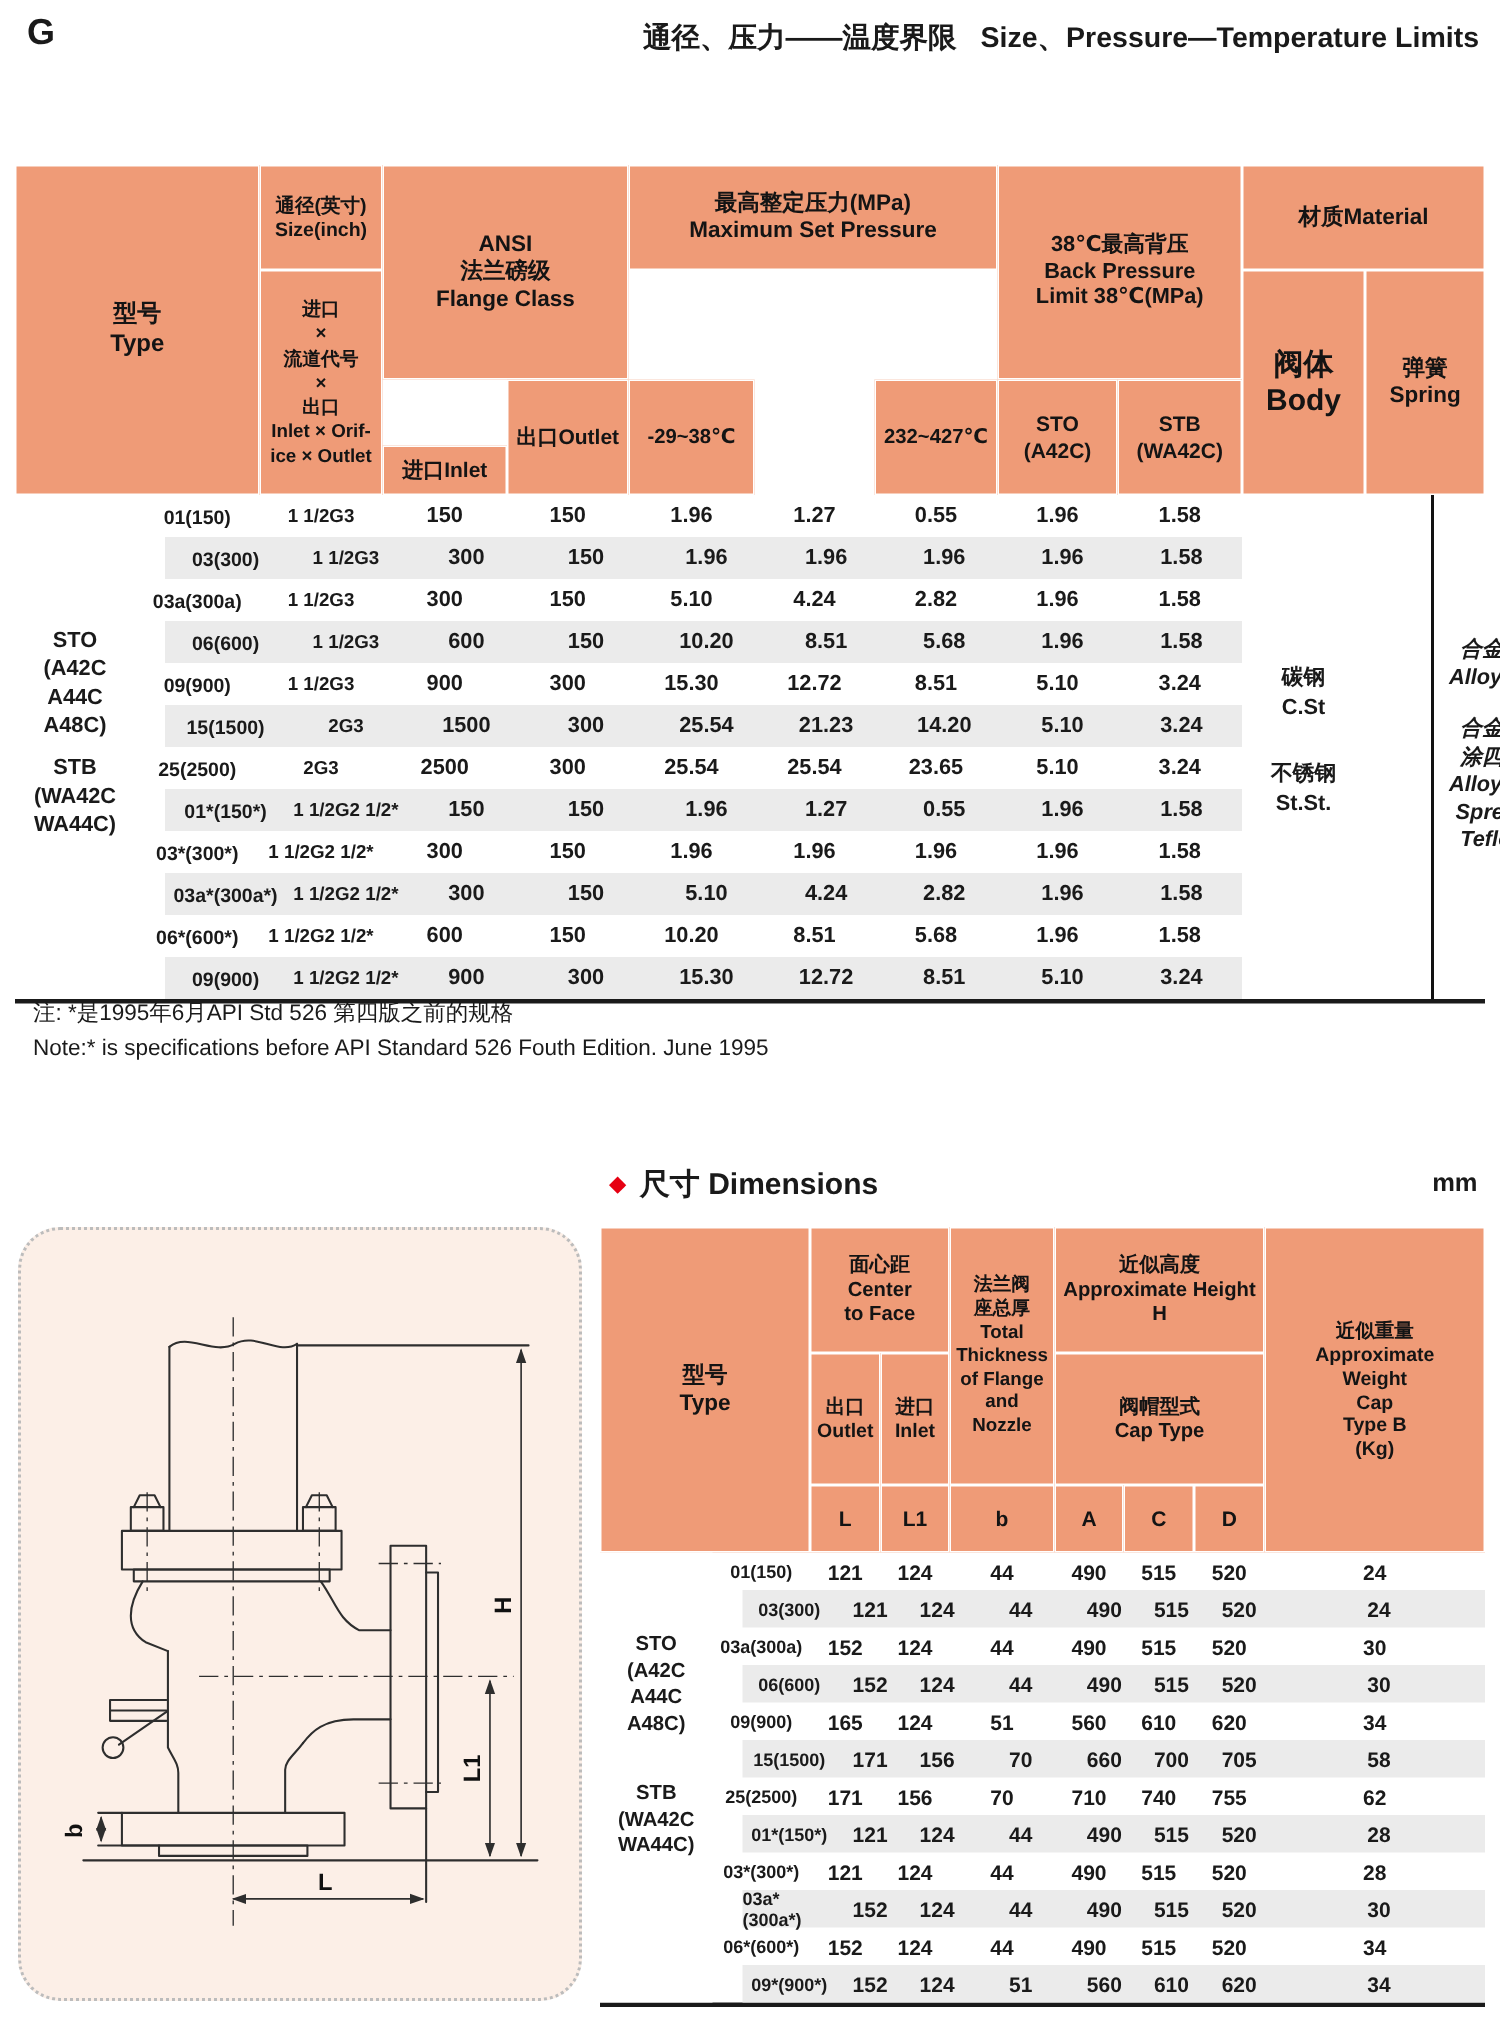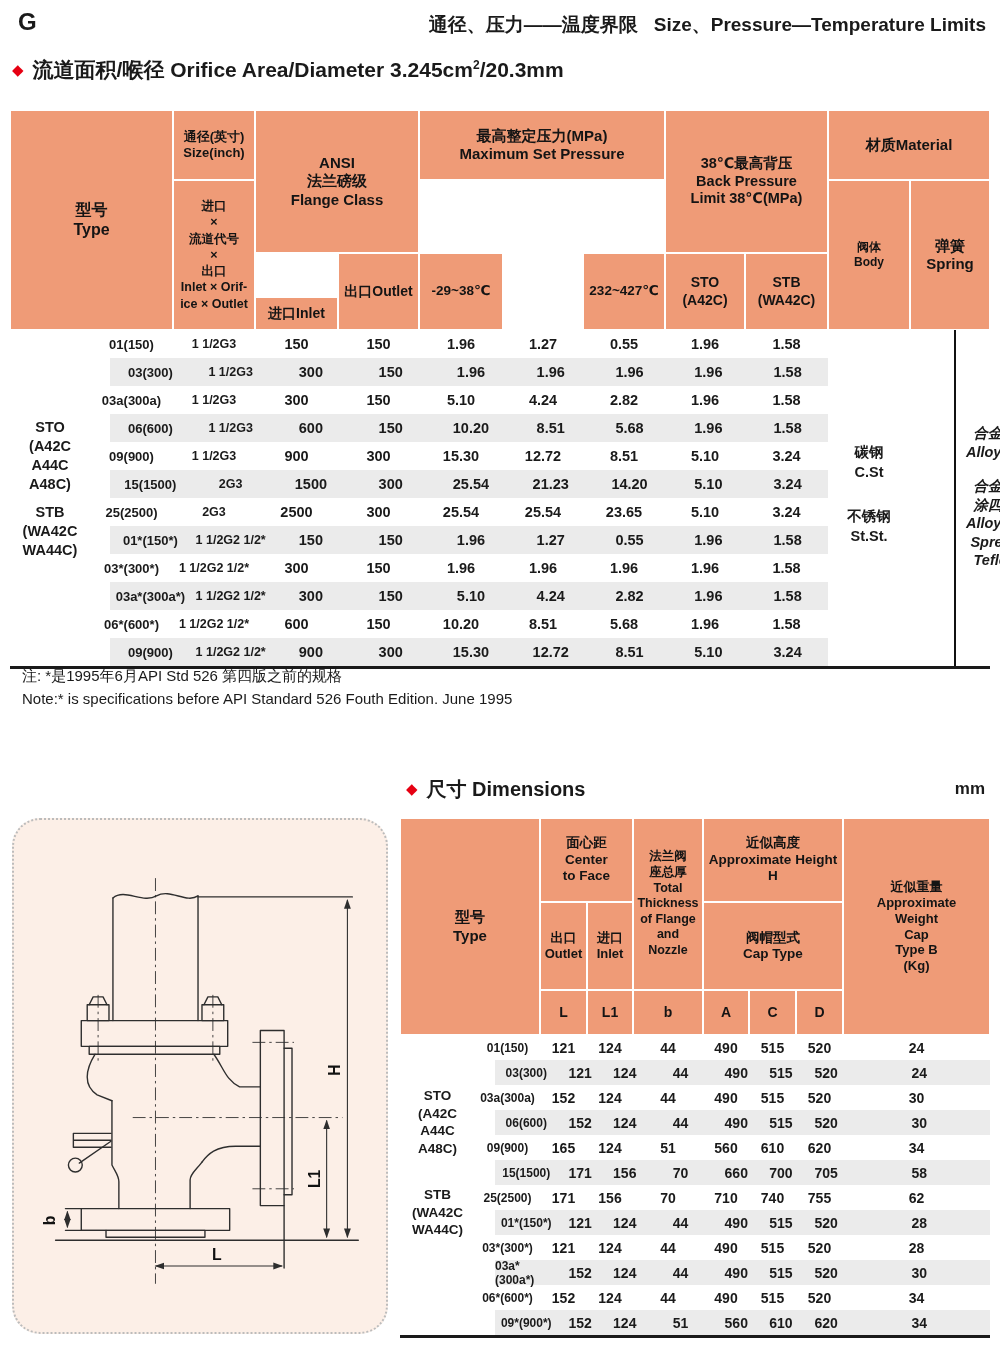--- a/index.html
+++ b/index.html
@@ -43,21 +43,21 @@
   .hF{grid-column:5/6;grid-row:3/4;font-size:14px;}
   .hG{grid-column:6/9;grid-row:1/2;font-size:15px;}
   .hH{grid-column:6/9;grid-row:2/3;font-size:15px;}
   .hI{grid-column:6/7;grid-row:3/4;font-size:13.5px;}
   .hJ{grid-column:7/8;grid-row:3/4;font-size:13.5px;}
   .hK{grid-column:8/9;grid-row:3/4;font-size:13.5px;}
   .hL{grid-column:9/11;grid-row:1/3;font-size:14.5px;}
   .hM{grid-column:9/10;grid-row:3/4;font-size:14px;}
   .hN{grid-column:10/11;grid-row:3/4;font-size:14px;}
   .hO{grid-column:11/13;grid-row:1/2;font-size:15px;}
-  .hP{grid-column:11/12;grid-row:2/4;font-size:12px;}
+  .hP{grid-column:11/12;grid-row:2/4;font-size:20px;}
   .hQ{grid-column:12/13;grid-row:2/4;font-size:15px;}
   .t1 .rows{left:80px;top:220px;width:738px;}
   .t1 .c-code{font-size:13px;}
   .t1 .c-size{font-size:12.5px;}
   .t1-group{left:0;top:220px;width:80px;height:336px;font-size:14.5px;line-height:19px;}
   .t1-group .g1{padding-top:88px;}
   .t1-group .g2{padding-top:9px;}
   .t1-bodycol{left:818px;top:220px;width:82px;height:336px;font-size:14.5px;line-height:20px;}
   .t1-bodycol .m1{padding-top:112px;}
   .t1-bodycol .m2{padding-top:24px;}
@@ -106,23 +106,20 @@
 </head>
 <body>
 
 <div id="page">
 
   <div class="hdr-g">G</div>
   <div class="hdr-title">
     <span class="zh">通径、压力——温度界限</span><span class="en">Size、Pressure—Temperature Limits</span>
   </div>
 
-  <div class="sec sec1">
-    <span class="diamond">◆</span><span>流道面积/喉径 Orifice Area/Diameter 3.245cm</span><sup>2</sup><span>/20.3mm</span>
-  </div>
 
   <div class="dtable t1">
     <div class="thead">
       <div class="hc hA preline">型号
 Type</div>
       <div class="hc hB preline">通径(英寸)
 Size(inch)</div>
       <div class="hc hC preline">进口
 ×
 流道代号

